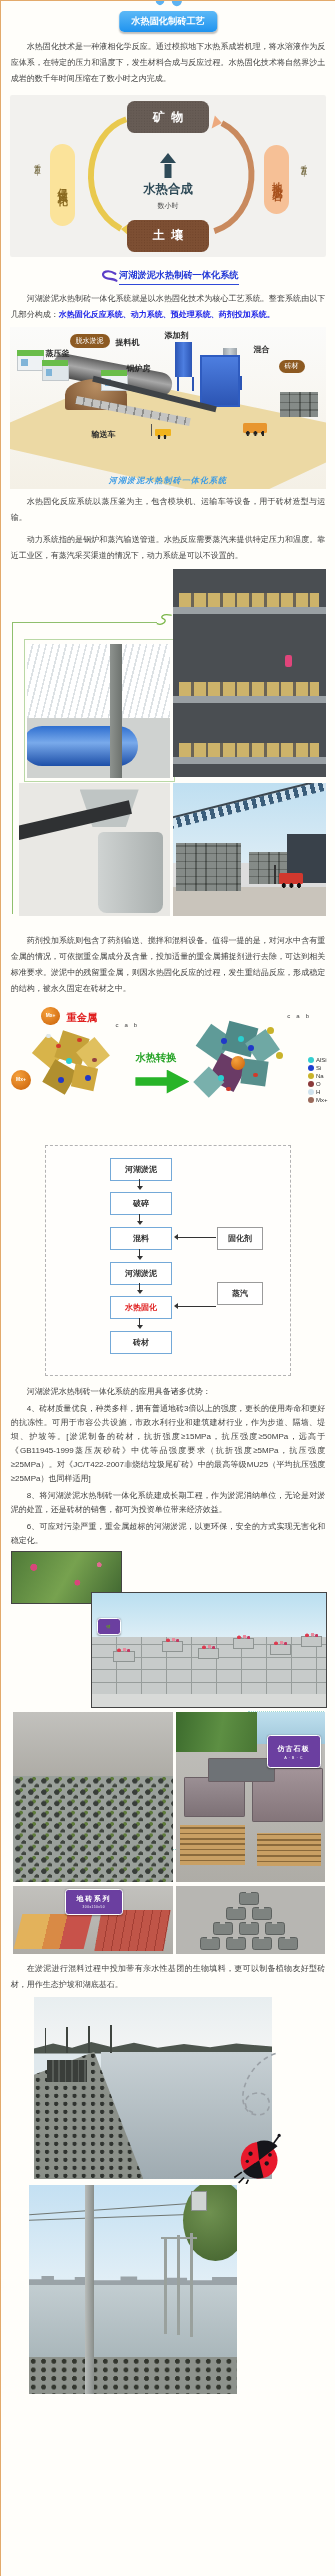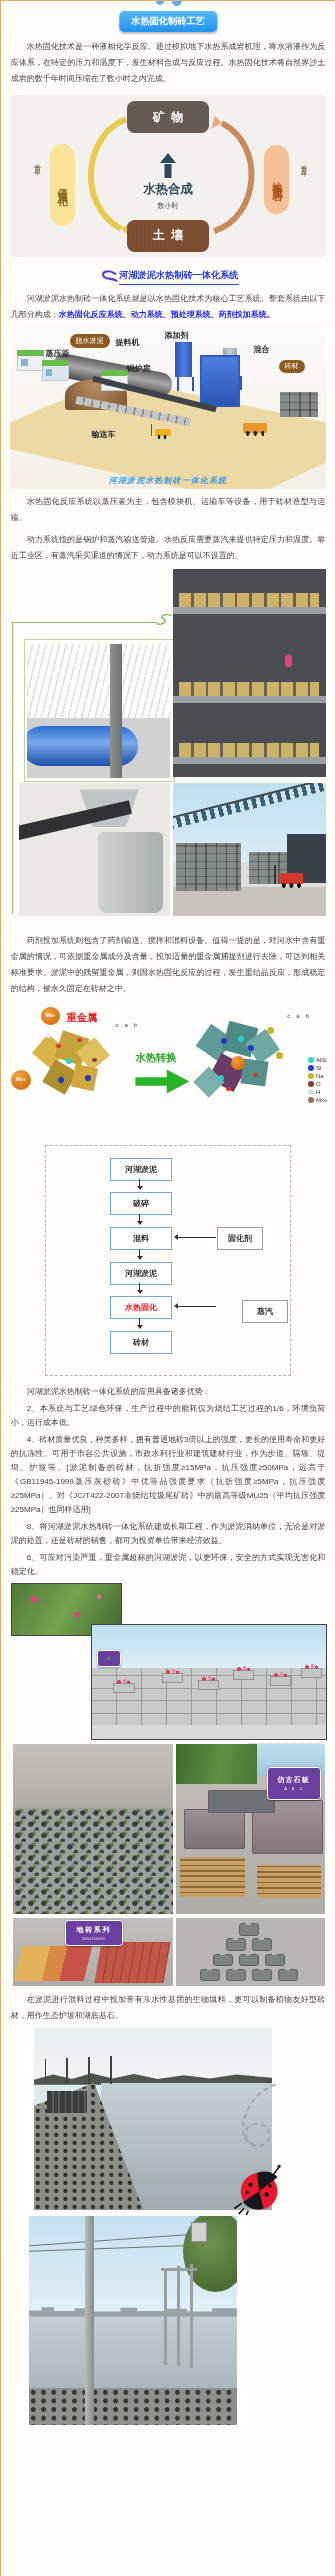--- a/index.html
+++ b/index.html
@@ -406,28 +406,27 @@
     <div class="fc-box" style="top:116px;">河湖淤泥</div>
     <div class="fc-vline" style="top:137px;"></div>
       <div class="fc-vhead" style="top:144px;"></div>
     <div class="fc-box" style="top:150px;color:#e02020;">水热固化</div>
     <div class="fc-vline" style="top:172px;"></div>
       <div class="fc-vhead" style="top:179px;"></div>
     <div class="fc-box" style="top:185px;">砖材</div>
     <div class="fc-side" style="top:81px;">固化剂</div>
     <div class="fc-hline" style="left:132px;top:91px;width:38px;"></div>
     <div class="fc-hhead" style="left:125px;top:88px;"></div>
-    <div class="fc-side" style="top:154px;margin-left:25px;">蒸汽</div>
+    <div class="fc-side" style="top:136px;">蒸汽</div>
     <div class="fc-hline" style="left:132px;top:160px;width:38px;"></div>
     <div class="fc-hhead" style="left:125px;top:157px;"></div>
   </div>
 
   <div class="adv">
     <p>河湖淤泥水热制砖一体化系统的应用具备诸多优势：</p>
-    <p>2、本系统与工艺绿色环保，生产过程中的能耗仅为烧结工艺过程的1/6，环境负荷小，运行成本低。</p>
     <p>4、砖材质量优良，种类多样，拥有普通地砖3倍以上的强度，更长的使用寿命和更好的抗冻性。可用于市容公共设施，市政水利行业和建筑建材行业，作为步道、隔墙、堤坝、护坡等。[淤泥制备的砖材，抗折强度≥15MPa，抗压强度≥50MPa，远高于《GB11945-1999蒸压灰砂砖》中优等品强度要求（抗折强度≥5MPa，抗压强度≥25MPa）。对《JC/T422-2007非烧结垃圾尾矿砖》中的最高等级MU25（平均抗压强度≥25MPa）也同样适用]</p>
     <p>8、将河湖淤泥水热制砖一体化系统建成长期工程，作为淤泥消纳单位，无论是对淤泥的处置，还是砖材的销售，都可为投资单位带来经济效益。</p>
     <p>6、可应对污染严重，重金属超标的河湖淤泥，以更环保，安全的方式实现无害化和稳定化。</p>
   </div>
 
   <div class="collageB">
     <div class="dotline" style="left:3.2px;top:244px;width:52px;"></div>
     <div class="dotline" style="left:238px;top:160px;width:76px;border-color:#9fd8d2;"></div>
     <div class="dotline" style="left:124px;top:298px;width:92px;border-color:#9fd8d2;"></div>
 

